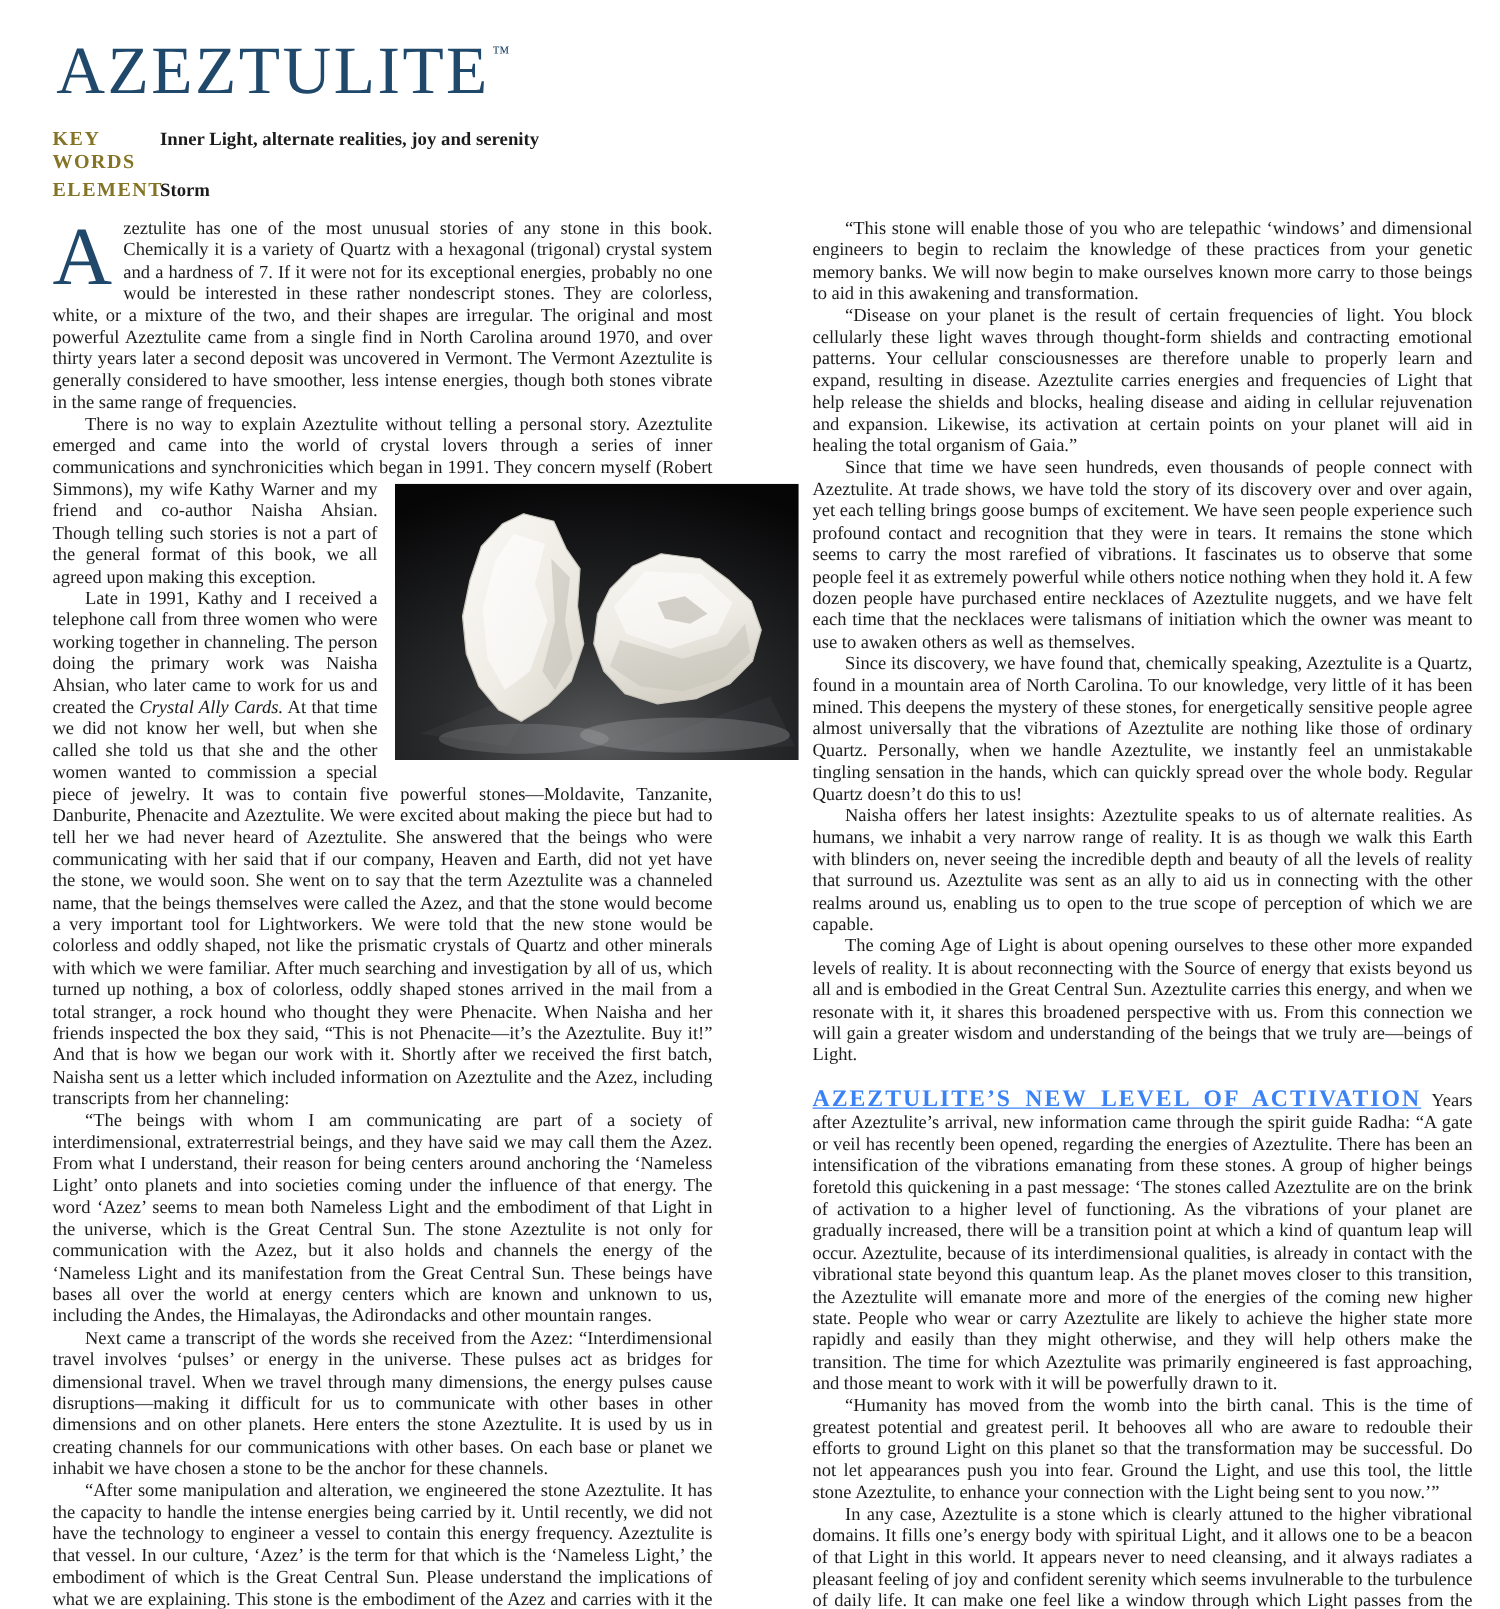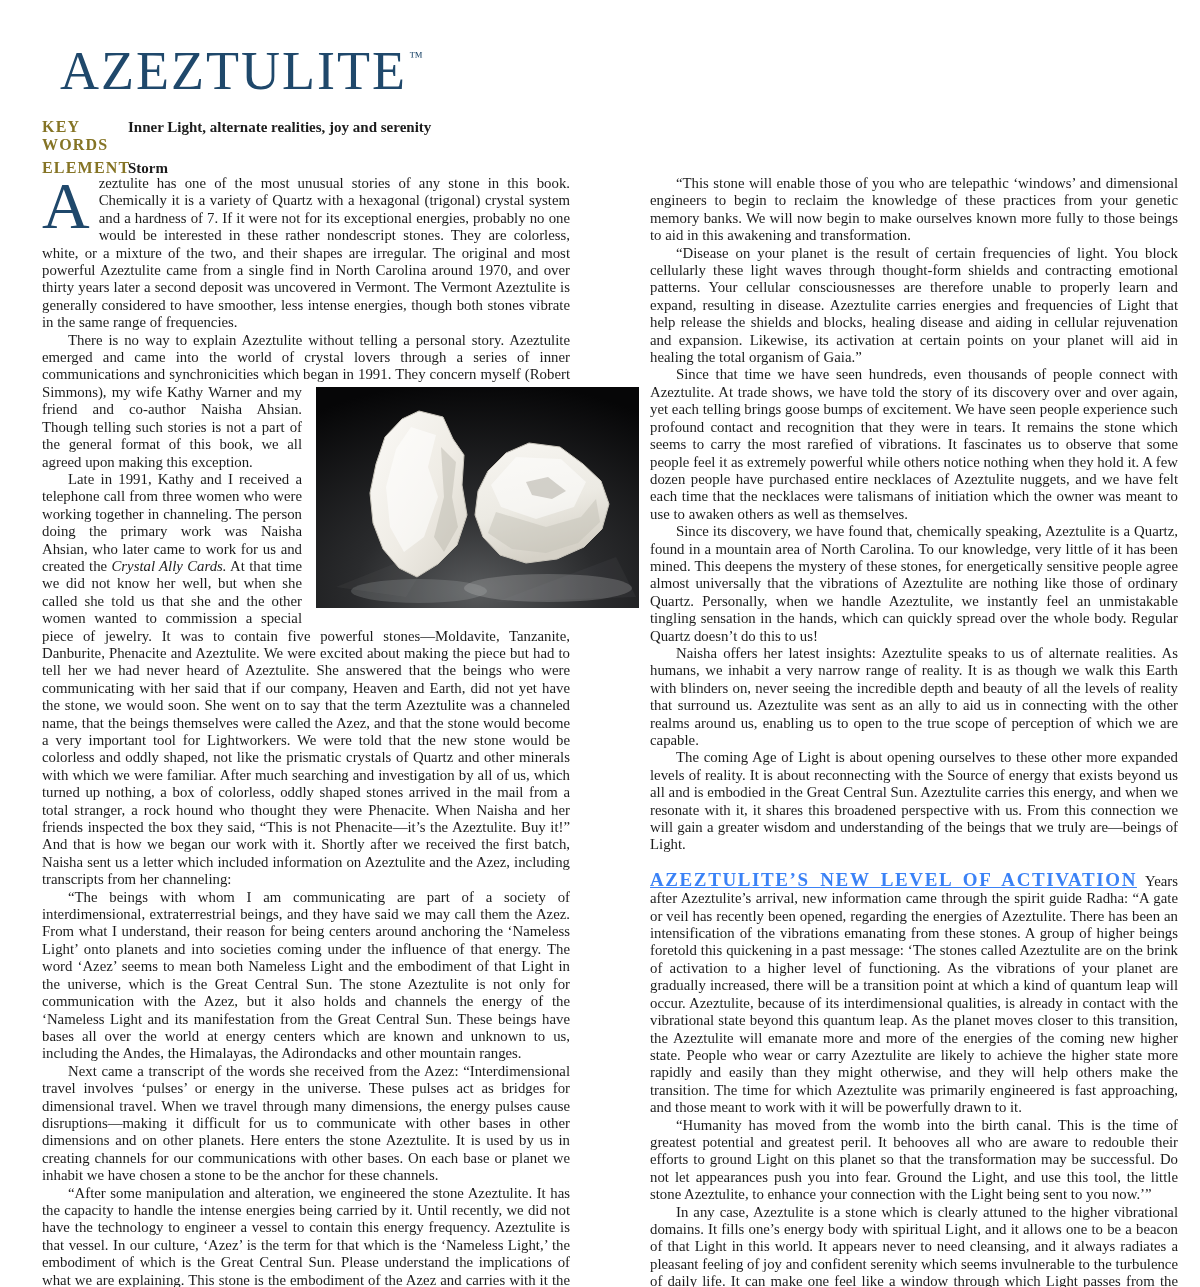--- a/index.html
+++ b/index.html
@@ -8,21 +8,21 @@
     width:1200px;
     height:1287px;
     background:#ffffff;
     overflow:hidden;
     font-family:"Liberation Serif", serif;
     color:#1c1c1c;
   }
   
   .masthead{position:absolute;left:42px;top:26px;width:1120px;}
   .title{
-    margin:18px;
+    margin:3px;
     font-size:54px;
     line-height:1;
     font-weight:normal;
     letter-spacing:2px;
     color:#1f486b;
   }
   .title sup{font-size:14px;letter-spacing:0;vertical-align:28px;margin-left:2px;}
   .meta{margin:20px 0 0 0;}
   .meta-row{display:flex;align-items:baseline;margin:0 0 5px 0;}
   .meta-label{
@@ -130,21 +130,21 @@
         <span>Warner and my friend and co-author Naisha Ahsian. Though telling such stories is not a part of the general format of this book, we all agreed upon making this exception.</span></p>
 
       <p class="para indent"><span>Late in 1991, Kathy and I received a telephone call from three women who were working together in channeling. The person doing the primary work was Naisha Ahsian, who later came to work for us and created the </span><i>Crystal Ally Cards.</i><span> At that time we did not know her well, but when she called she told us that she and the other women wanted to commission a special piece of jewelry. It was to contain five powerful stones—Moldavite, Tanzanite, Danburite, Phenacite and Azeztulite. We were excited about making the piece but had to tell her we had never heard of Azeztulite. She answered that the beings who were communicating with her said that if our company, Heaven and Earth, did not yet have the stone, we would soon. She went on to say that the term Azeztulite was a channeled name, that the beings themselves were called the Azez, and that the stone would become a very important tool for Lightworkers. We were told that the new stone would be colorless and oddly shaped, not like the prismatic crystals of Quartz and other minerals with which we were familiar. After much searching and investigation by all of us, which turned up nothing, a box of colorless, oddly shaped stones arrived in the mail from a total stranger, a rock hound who thought they were Phenacite. When Naisha and her friends inspected the box they said, “This is not Phenacite—it’s the Azeztulite. Buy it!” And that is how we began our work with it. Shortly after we received the first batch, Naisha sent us a letter which included information on Azeztulite and the Azez, including transcripts from her channeling:</span></p>
 
       <p class="para indent">“The beings with whom I am communicating are part of a society of interdimensional, extraterrestrial beings, and they have said we may call them the Azez. From what I understand, their reason for being centers around anchoring the ‘Nameless Light’ onto planets and into societies coming under the influence of that energy. The word ‘Azez’ seems to mean both Nameless Light and the embodiment of that Light in the universe, which is the Great Central Sun. The stone Azeztulite is not only for communication with the Azez, but it also holds and channels the energy of the ‘Nameless Light and its manifestation from the Great Central Sun. These beings have bases all over the world at energy centers which are known and unknown to us, including the Andes, the Himalayas, the Adirondacks and other mountain ranges.</p>
       <p class="para indent">Next came a transcript of the words she received from the Azez: “Interdimensional travel involves ‘pulses’ or energy in the universe. These pulses act as bridges for dimensional travel. When we travel through many dimensions, the energy pulses cause disruptions—making it difficult for us to communicate with other bases in other dimensions and on other planets. Here enters the stone Azeztulite. It is used by us in creating channels for our communications with other bases. On each base or planet we inhabit we have chosen a stone to be the anchor for these channels.</p>
       <p class="para indent">“After some manipulation and alteration, we engineered the stone Azeztulite. It has the capacity to handle the intense energies being carried by it. Until recently, we did not have the technology to engineer a vessel to contain this energy frequency. Azeztulite is that vessel. In our culture, ‘Azez’ is the term for that which is the ‘Nameless Light,’ the embodiment of which is the Great Central Sun. Please understand the implications of what we are explaining. This stone is the embodiment of the Azez and carries with it the manifest energy of the Great Central Sun. This is a powerful stone. This stone heralds in many changes!</p>
     </section>
 
     <section class="col col-right">
-      <p class="para indent">“This stone will enable those of you who are telepathic ‘windows’ and dimensional engineers to begin to reclaim the knowledge of these practices from your genetic memory banks. We will now begin to make ourselves known more fully to those beings to aid in this awakening and transformation.</p>
+      <p class="para indent">“This stone will enable those of you who are telepathic ‘windows’ and dimensional engineers to begin to reclaim the knowledge of these practices from your genetic memory banks. We will now begin to make ourselves known more carry to those beings to aid in this awakening and transformation.</p>
       <p class="para indent">“Disease on your planet is the result of certain frequencies of light. You block cellularly these light waves through thought-form shields and contracting emotional patterns. Your cellular consciousnesses are therefore unable to properly learn and expand, resulting in disease. Azeztulite carries energies and frequencies of Light that help release the shields and blocks, healing disease and aiding in cellular rejuvenation and expansion. Likewise, its activation at certain points on your planet will aid in healing the total organism of Gaia.”</p>
       <p class="para indent">Since that time we have seen hundreds, even thousands of people connect with Azeztulite. At trade shows, we have told the story of its discovery over and over again, yet each telling brings goose bumps of excitement. We have seen people experience such profound contact and recognition that they were in tears. It remains the stone which seems to carry the most rarefied of vibrations. It fascinates us to observe that some people feel it as extremely powerful while others notice nothing when they hold it. A few dozen people have purchased entire necklaces of Azeztulite nuggets, and we have felt each time that the necklaces were talismans of initiation which the owner was meant to use to awaken others as well as themselves.</p>
       <p class="para indent">Since its discovery, we have found that, chemically speaking, Azeztulite is a Quartz, found in a mountain area of North Carolina. To our knowledge, very little of it has been mined. This deepens the mystery of these stones, for energetically sensitive people agree almost universally that the vibrations of Azeztulite are nothing like those of ordinary Quartz. Personally, when we handle Azeztulite, we instantly feel an unmistakable tingling sensation in the hands, which can quickly spread over the whole body. Regular Quartz doesn’t do this to us!</p>
       <p class="para indent">Naisha offers her latest insights:  Azeztulite speaks to us of alternate realities. As humans, we inhabit a very narrow range of reality. It is as though we walk this Earth with blinders on, never seeing the incredible depth and beauty of all the levels of reality that surround us. Azeztulite was sent as an ally to aid us in connecting with the other realms around us, enabling us to open to the true scope of perception of which we are capable.</p>
       <p class="para indent">The coming Age of Light is about opening ourselves to these other more expanded levels of reality. It is about reconnecting with the Source of energy that exists beyond us all and is embodied in the Great Central Sun. Azeztulite carries this energy, and when we resonate with it, it shares this broadened perspective with us. From this connection we will gain a greater wisdom and understanding of the beings that we truly are—beings of Light.</p>
 
       <p class="para heading-para"><span class="section-heading">AZEZTULITE’S NEW LEVEL OF ACTIVATION</span><span>Years after Azeztulite’s arrival, new information came through the spirit guide Radha: “A gate or veil has recently been opened, regarding the energies of Azeztulite. There has been an intensification of the vibrations emanating from these stones. A group of higher beings foretold this quickening in a past message: ‘The stones called Azeztulite are on the brink of activation to a higher level of functioning. As the vibrations of your planet are gradually increased, there will be a transition point at which a kind of quantum leap will occur. Azeztulite, because of its interdimensional qualities, is already in contact with the vibrational state beyond this quantum leap. As the planet moves closer to this transition, the Azeztulite will emanate more and more of the energies of the coming new higher state. People who wear or carry Azeztulite are likely to achieve the higher state more rapidly and easily than they might otherwise, and they will help others make the transition. The time for which Azeztulite was primarily engineered is fast approaching, and those meant to work with it will be powerfully drawn to it.</span></p>
 
       <p class="para indent">“Humanity has moved from the womb into the birth canal. This is the time of greatest potential and greatest peril. It behooves all who are aware to redouble their efforts to ground Light on this planet so that the transformation may be successful. Do not let appearances push you into fear. Ground the Light, and use this tool, the little stone Azeztulite, to enhance your connection with the Light being sent to you now.’”</p>
       <p class="para indent">In any case, Azeztulite is a stone which is clearly attuned to the higher vibrational domains. It fills one’s energy body with spiritual Light, and it allows one to be a beacon of that Light in this world. It appears never to need cleansing, and it always radiates a pleasant feeling of joy and confident serenity which seems invulnerable to the turbulence of daily life. It can make one feel like a window through which Light passes from the higher realms.</p>

